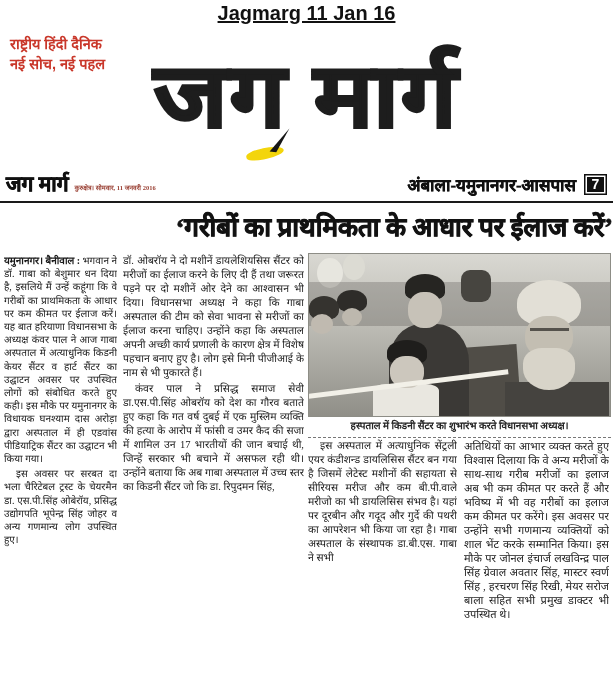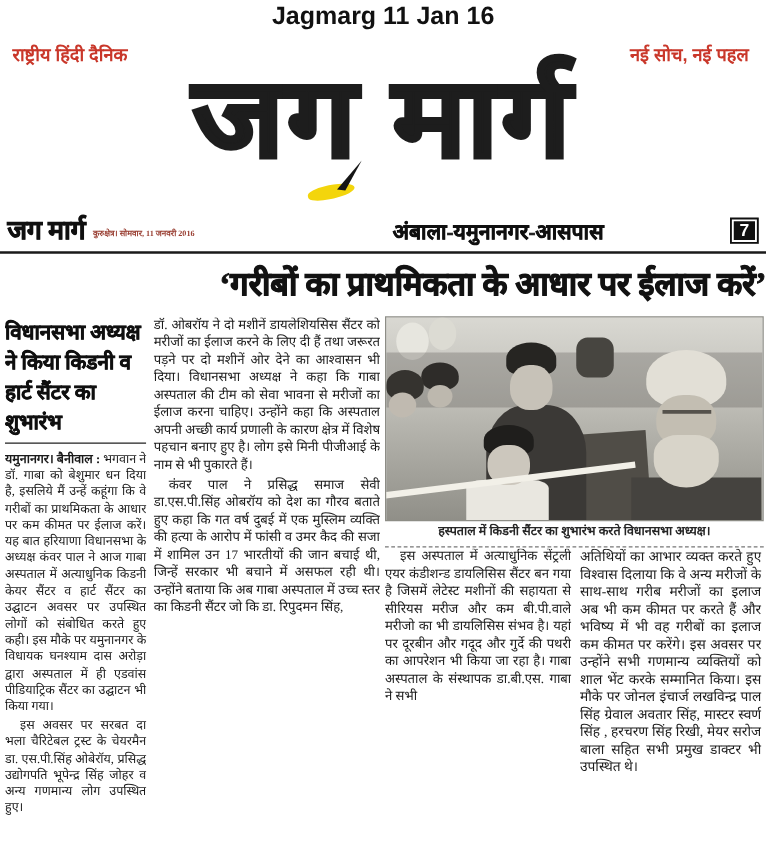--- a/index.html
+++ b/index.html
@@ -6,28 +6,28 @@
   html,body { background:#888; }
   .page {
     position:relative; width:613px; height:673px; margin:0 auto;
     background:#ffffff; overflow:hidden;
     font-family:"Liberation Serif","DejaVu Serif",serif; color:#1b1b1b;
   }
   
   .scan-title{
     position:absolute; top:2px; left:0; width:100%; height:26px;
     text-align:center; font-family:"Liberation Sans","DejaVu Sans",sans-serif;
-    font-weight:700; font-size:20px; color:#111;
+    font-weight:700; font-size:20px; color:#111;text-decoration:underline;
   }
   
   .tagline-row{
     position:absolute; top:33px; left:10px; right:14px;
     display:flex; justify-content:space-between;
     font-family:"Liberation Sans","DejaVu Sans",sans-serif;
-    font-weight:700; font-size:14.5px; color:#c9372a;
+    font-weight:700; font-size:14.5px; color:#c9372a;flex-direction:column;
   }
   .logo{
     position:absolute; top:26px; left:0; width:100%; height:142px;
     display:flex; align-items:center; justify-content:center;
     font-weight:900; font-size:88px; line-height:120px; color:#1d1d1d;
     white-space:nowrap; letter-spacing:2px;
     -webkit-text-stroke:3px #1d1d1d;
     transform:scaleX(1.12); transform-origin:center;
   }
   .logo-accent{
@@ -49,21 +49,21 @@
   .band-left{ display:flex; align-items:flex-end; gap:6px; width:215px; }
   .paper-name{
     font-weight:900; font-size:21px; line-height:22px; color:#101010;
     -webkit-text-stroke:0.6px #101010; white-space:nowrap;
   }
   .edition-line{
     font-size:6.5px; line-height:10px; color:#9a4034; font-weight:700;
     white-space:nowrap; padding-bottom:2px;
   }
   .band-center{
-    flex:1; text-align:center; font-weight:900; font-size:17px; color:#101010;
+    flex:1; text-align:right; font-weight:900; font-size:17px; color:#101010;
     -webkit-text-stroke:0.4px #101010; white-space:nowrap;
   }
   .page-number-box{
     width:23px; height:21px; background:#101010; color:#ffffff;
     display:flex; align-items:center; justify-content:center;
     font-family:"Liberation Sans","DejaVu Sans",sans-serif;
     font-weight:700; font-size:14px;
     box-shadow: inset 0 0 0 1.5px #101010, inset 0 0 0 3px #ffffff;
     margin-left:8px;
   }
@@ -143,21 +143,20 @@
       <span class="paper-name">जग मार्ग</span>
       <span class="edition-line">कुरुक्षेत्र। सोमवार, 11 जनवरी 2016</span>
     </div>
     <div class="band-center">अंबाला-यमुनानगर-आसपास</div>
     <div class="page-number-box">7</div>
   </div>
 
   <div class="headline">‘गरीबों का प्राथमिकता के आधार पर ईलाज करें’</div>
 
   <div class="col col1">
-    <div class="subhead">विधानसभा अध्यक्ष ने किया किडनी व हार्ट सैंटर का शुभारंभ</div>
     <p><span class="lead-in">यमुनानगर। बैनीवाल :</span> <span>भगवान ने डॉ. गाबा को बेशुमार धन दिया है, इसलिये मैं उन्हें कहूंगा कि वे गरीबों का प्राथमिकता के आधार पर कम कीमत पर ईलाज करें। यह बात हरियाणा विधानसभा के अध्यक्ष कंवर पाल ने आज गाबा अस्पताल में अत्याधुनिक किडनी केयर सैंटर व हार्ट सैंटर का उद्घाटन अवसर पर उपस्थित लोगों को संबोधित करते हुए कही। इस मौके पर यमुनानगर के विधायक घनश्याम दास अरोड़ा द्वारा अस्पताल में ही एडवांस पीडियाट्रिक सैंटर का उद्घाटन भी किया गया।</span></p>
     <p class="indent">इस अवसर पर सरबत दा भला चैरिटेबल ट्रस्ट के चेयरमैन डा. एस.पी.सिंह ओबेरॉय, प्रसिद्ध उद्योगपति भूपेन्द्र सिंह जोहर व अन्य गणमान्य लोग उपस्थित हुए।</p>
   </div>
 
   <div class="col col2">
     <p>डॉ. ओबरॉय ने दो मशीनें डायलेशियसिस सैंटर को मरीजों का ईलाज करने के लिए दी हैं तथा जरूरत पड़ने पर दो मशीनें ओर देने का आश्वासन भी दिया। विधानसभा अध्यक्ष ने कहा कि गाबा अस्पताल की टीम को सेवा भावना से मरीजों का ईलाज करना चाहिए। उन्होंने कहा कि अस्पताल अपनी अच्छी कार्य प्रणाली के कारण क्षेत्र में विशेष पहचान बनाए हुए है। लोग इसे मिनी पीजीआई के नाम से भी पुकारते हैं।</p>
     <p class="indent">कंवर पाल ने प्रसिद्ध समाज सेवी डा.एस.पी.सिंह ओबरॉय को देश का गौरव बताते हुए कहा कि गत वर्ष दुबई में एक मुस्लिम व्यक्ति की हत्या के आरोप में फांसी व उमर कैद की सजा में शामिल उन 17 भारतीयों की जान बचाई थी, जिन्हें सरकार भी बचाने में असफल रही थी। उन्होंने बताया कि अब गाबा अस्पताल में उच्च स्तर का किडनी सैंटर जो कि डा. रिपुदमन सिंह,</p>
   </div>
 
   <div class="photo">

